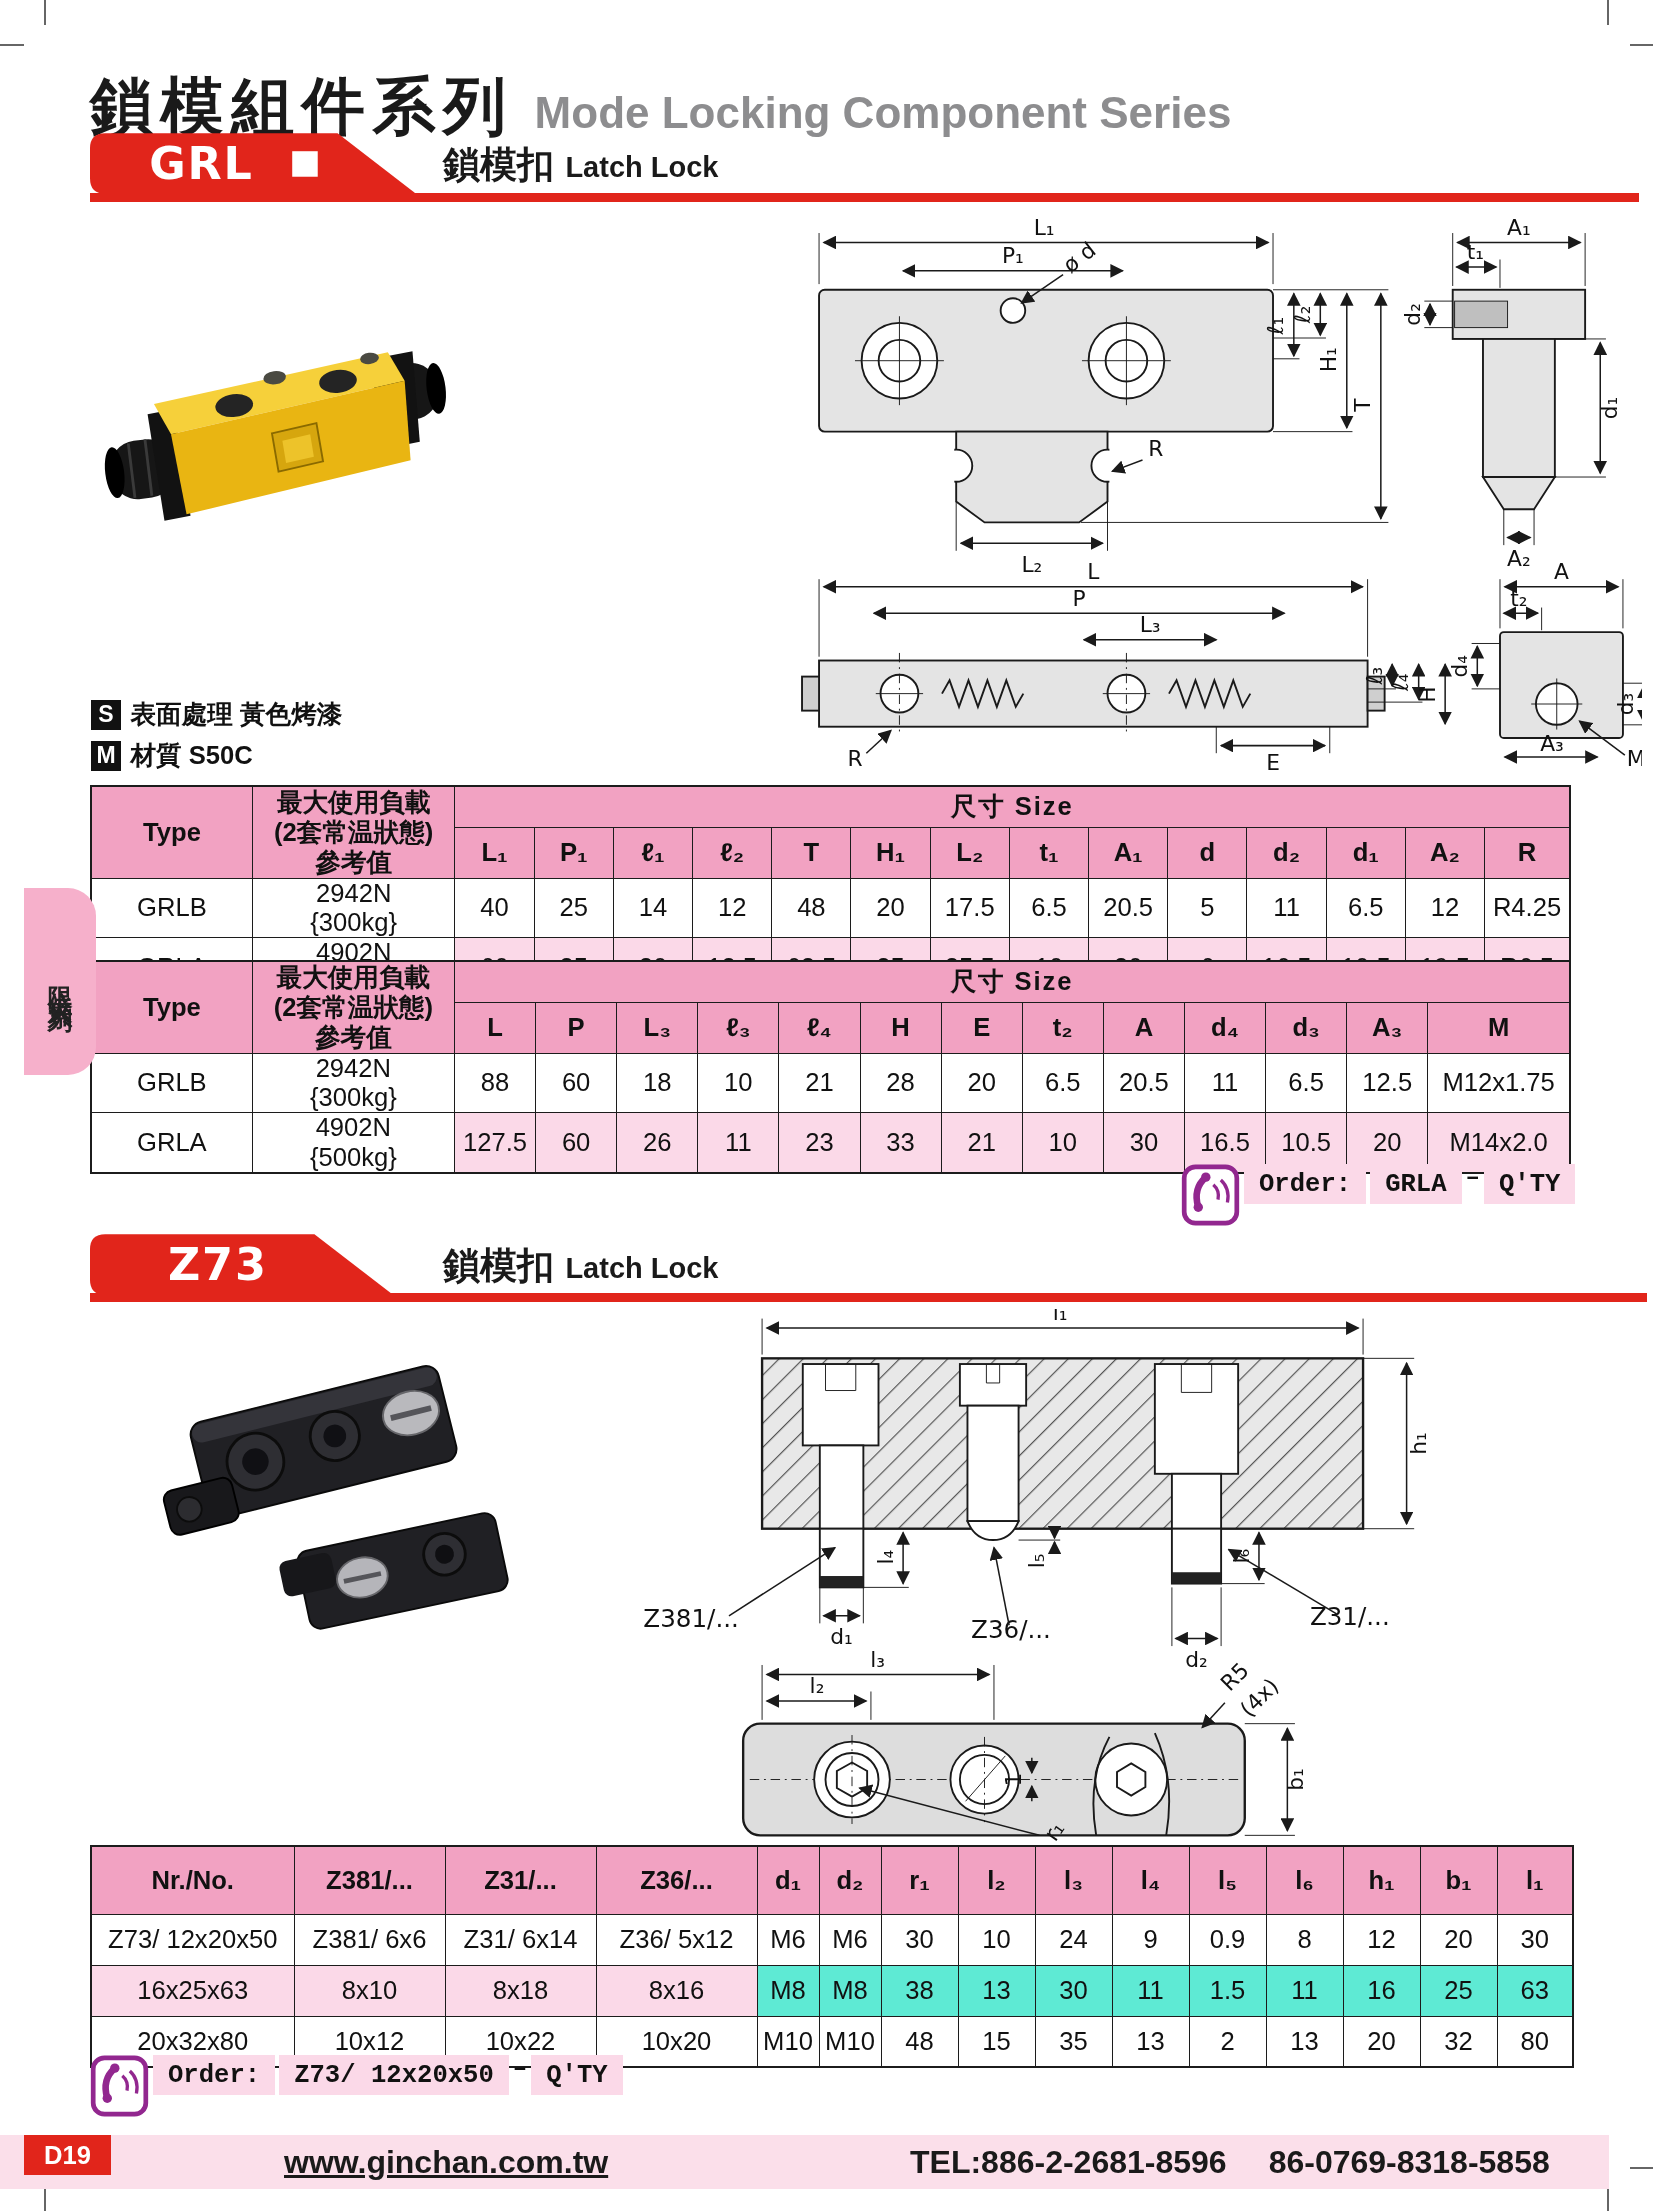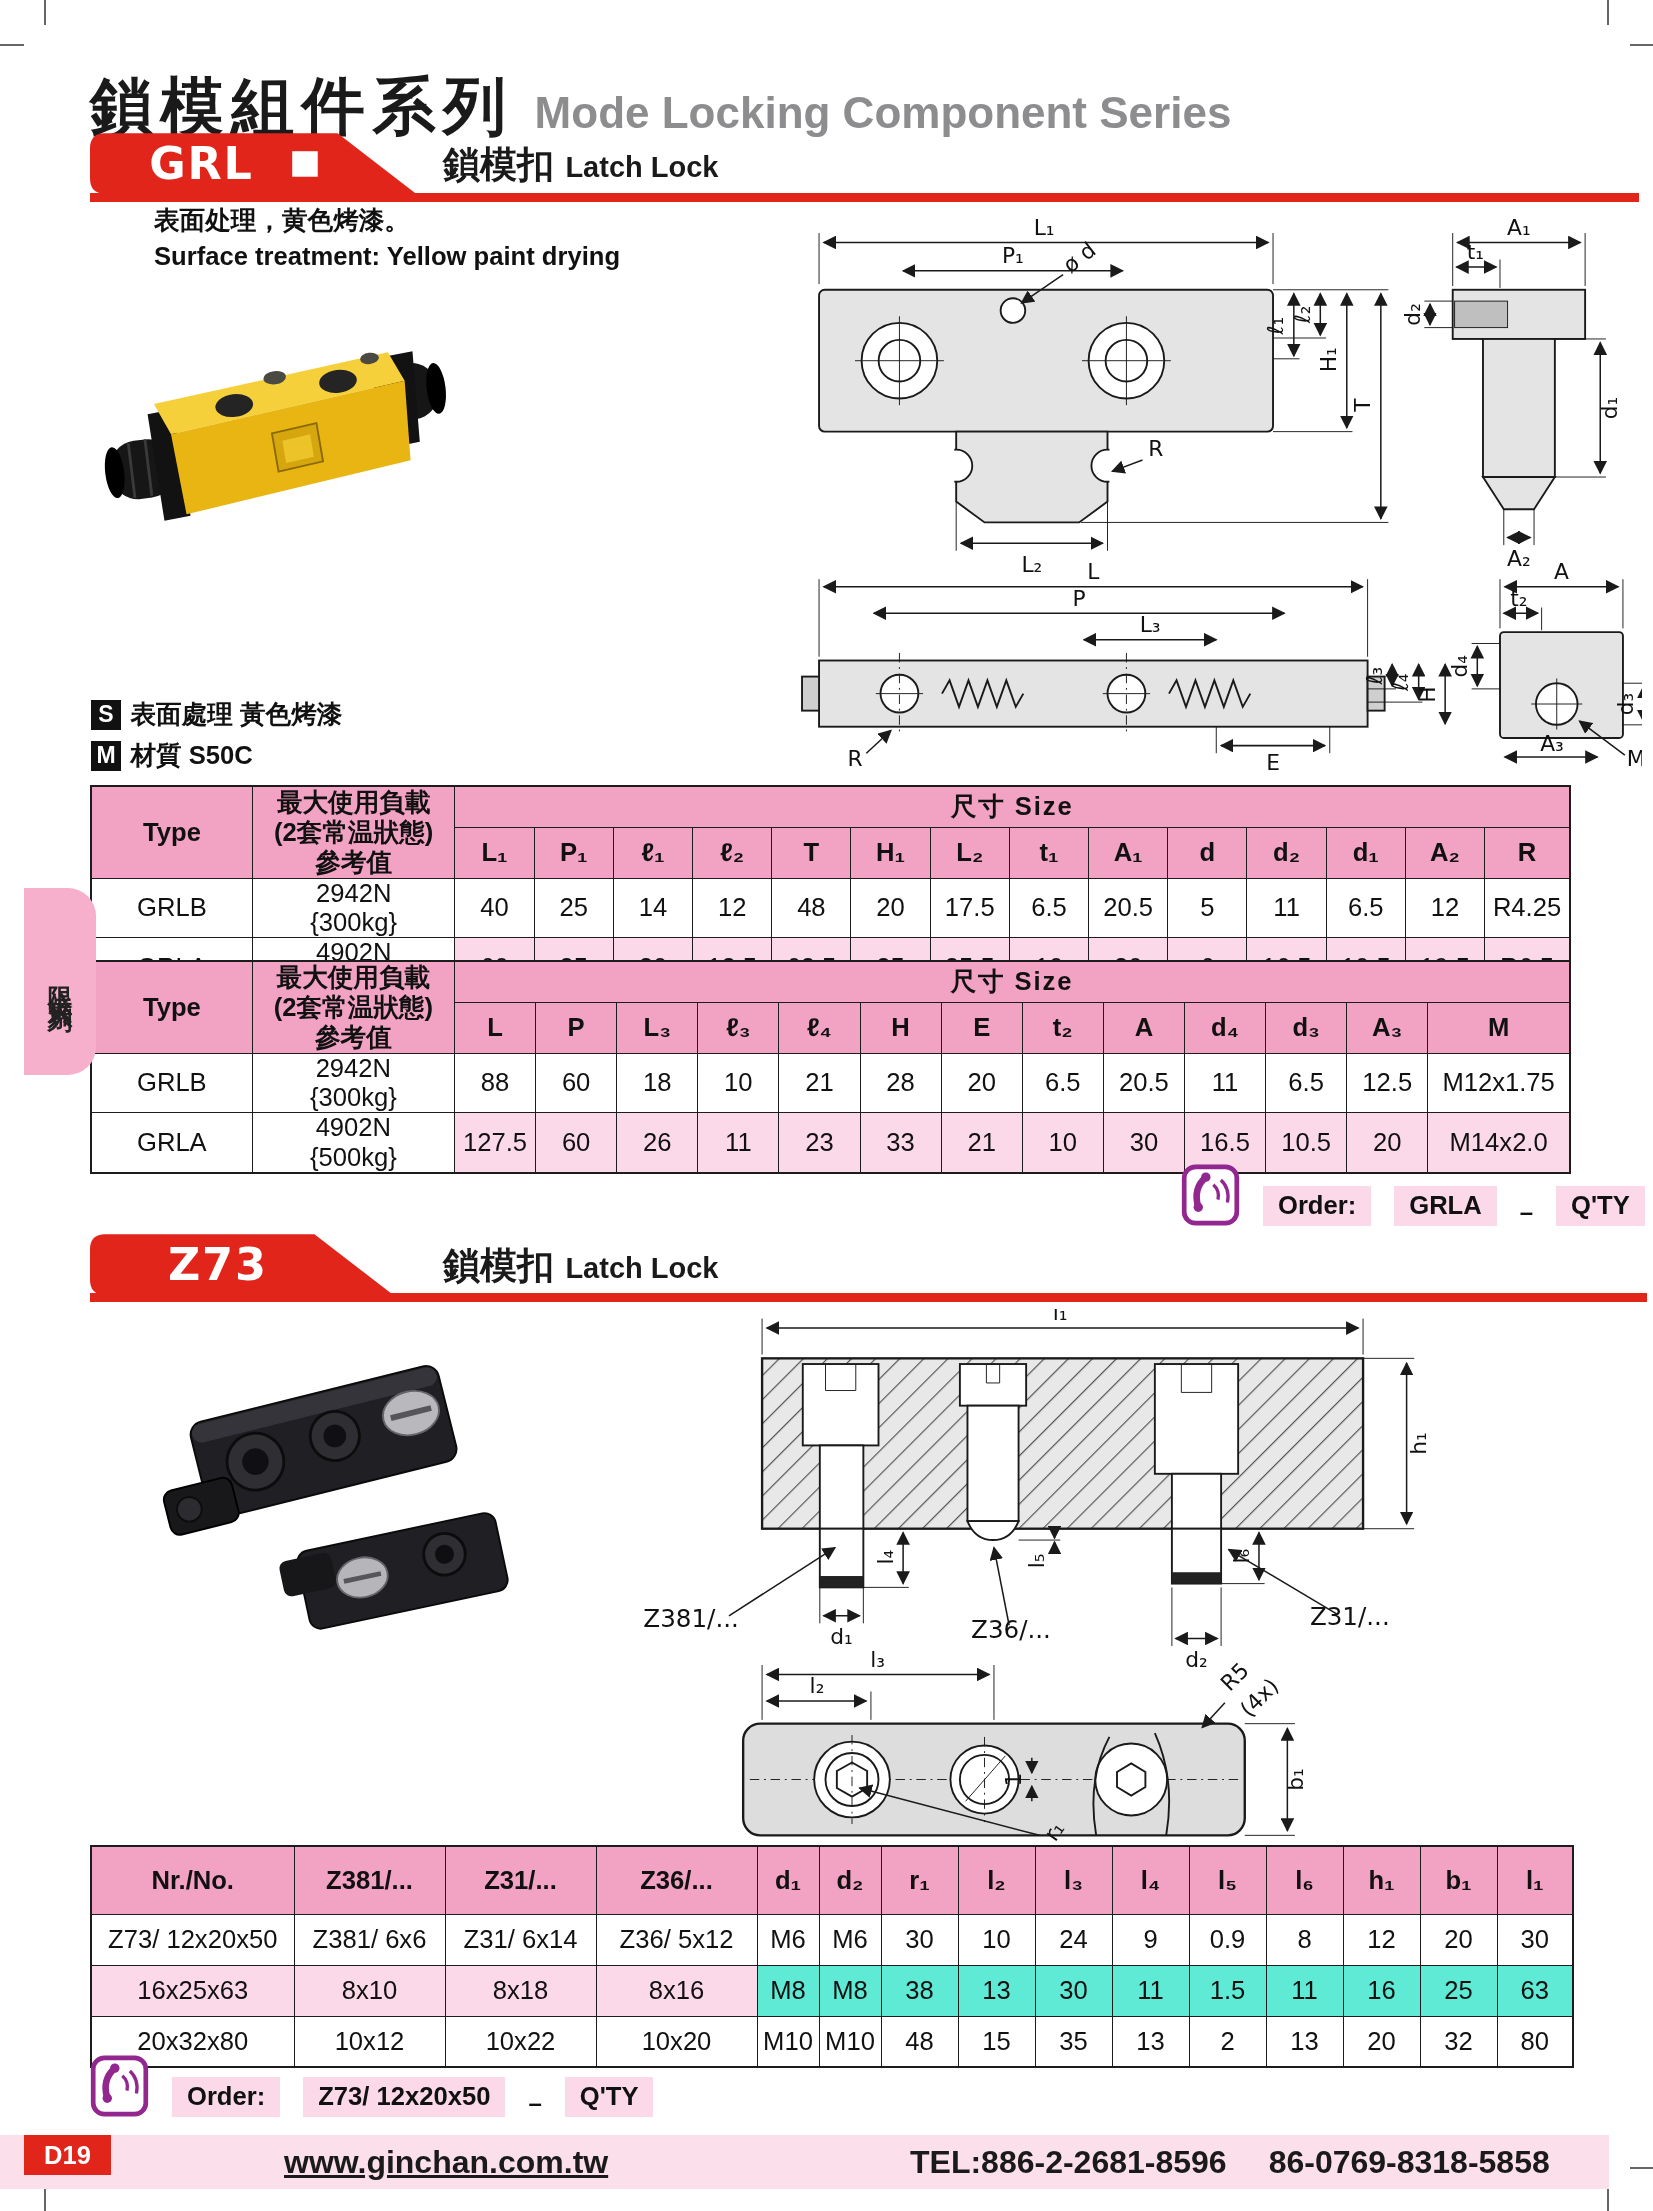--- a/index.html
+++ b/index.html
@@ -34,21 +34,21 @@
   table.spec{border:2.8px solid #1c1c1c;}
   td.th{background:#f2a2c2;font-weight:bold;}
   td.size-th{font-size:27.4px;letter-spacing:1.9px;}
   td.load-th{font-size:20px;line-height:1.18;}
   td.type-th{font-size:26.5px;margin-top:28px;}
   td.colh{font-size:24.6px;}
   tr.rp td.val{background:#fbd9e8;}
   td.load-cell{font-size:22px;line-height:1.15;}
   td.ra{text-align:right;padding-right:19px;margin-left:9px;}
   
-  .order-row{position:absolute;display:flex;align-items:flex-end;gap:23px;}
+  .order-row{position:absolute;display:flex;align-items:flex-start;gap:4px;font-family:Liberation Mono, monospace;}
   .chip{background:#fbd9e8;padding:5.7px 15px;font-size:25.6px;font-weight:bold;color:#111;}
   .order-dash{font-size:24px;font-weight:bold;}
   
   #footer-bar{left:0;top:2135px;width:1609px;height:54px;background:#fbdfea;}
   #footer-pageno{left:24px;top:2135px;width:87px;height:40px;background:#e1251b;color:#fff;
                  display:flex;align-items:center;justify-content:center;font-size:25.6px;font-weight:bold;}
   #footer-site{left:284px;top:2144px;font-size:32px;font-weight:bold;color:#1a1a1a;text-decoration:underline;}
   #footer-tel{left:910px;top:2144px;font-size:32px;font-weight:bold;color:#1a1a1a;display:flex;gap:42px;}
   
   #side-tab{left:24px;top:888px;width:72px;height:187px;background:#f6b0cb;border-radius:0 28px 28px 0;
@@ -88,24 +88,20 @@
     <path d="M16 0 H262 L345 64 H16 Q0 64 0 48 V16 Q0 0 16 0 Z" fill="#e1251b"></path>
     <text x="118" y="48" style="font-size:47px;font-weight:bold;fill:#fff;letter-spacing:2px;" data-name="grl-badge-label">GRL</text>
     <rect x="214" y="19" width="27" height="27" fill="#fff" data-name="grl-badge-square"></rect>
   </svg>
   <div class="red-rule" data-name="grl-section-rule" style="left:90px;top:193px;width:1549px;"></div>
   <div class="sec-caption" data-name="grl-section-caption" style="left:443px;top:140px;">
     <span class="sec-zh cjk" data-name="grl-section-zh">鎖模扣</span>
     <span class="sec-en" data-name="grl-section-en">Latch Lock</span>
   </div>
 
-  <div class="abs cjk" id="surface" data-name="surface-treatment-note">
-    <div class="l1" data-name="surface-treatment-zh">表面处理，黄色烤漆。</div>
-    <div class="l2" data-name="surface-treatment-en">Surface treatment: Yellow paint drying</div>
-  </div>
 
   <svg class="abs" data-name="grl-product-photo" style="left:95px;top:238px;" width="360" height="369" viewBox="0 0 380 390">
     <g transform="rotate(-7 190 200)">
       <rect x="298" y="150" width="68" height="60" rx="28" fill="#161616"></rect>
       <line x1="312" y1="152" x2="312" y2="208" stroke="#3a3a3a" stroke-width="3"></line>
       <line x1="330" y1="150" x2="330" y2="208" stroke="#3a3a3a" stroke-width="3"></line>
       <ellipse cx="364" cy="180" rx="10" ry="27" fill="#000"></ellipse>
       <rect x="12" y="196" width="68" height="62" rx="28" fill="#161616"></rect>
       <line x1="34" y1="198" x2="34" y2="256" stroke="#3a3a3a" stroke-width="3"></line>
       <line x1="52" y1="196" x2="52" y2="256" stroke="#3a3a3a" stroke-width="3"></line>

